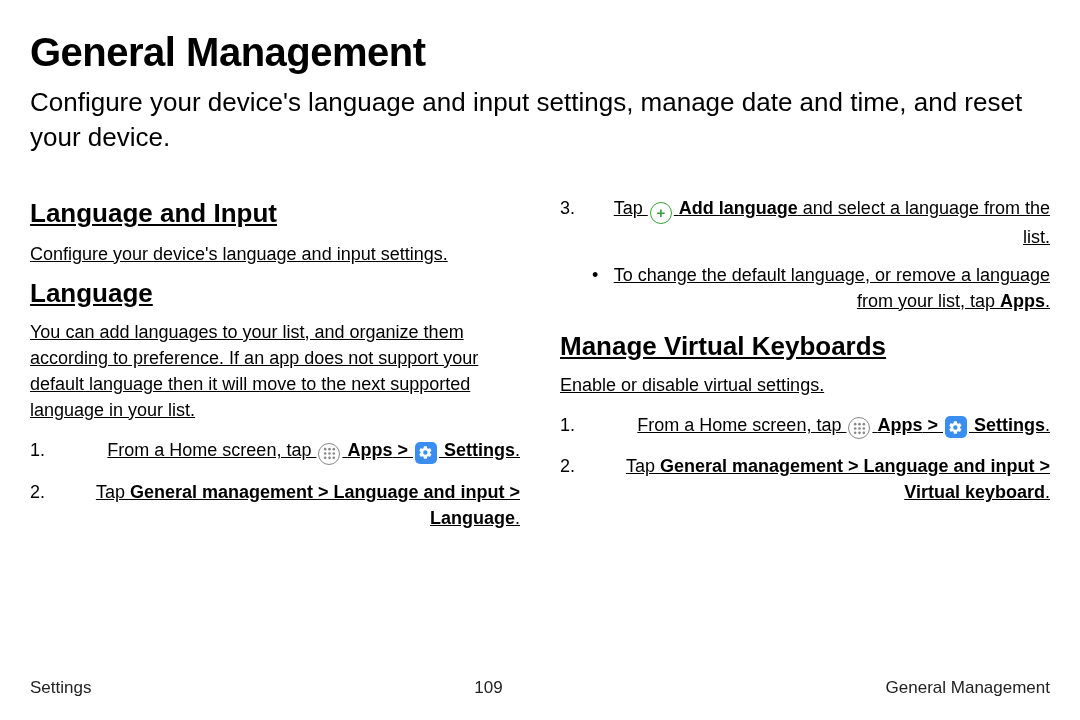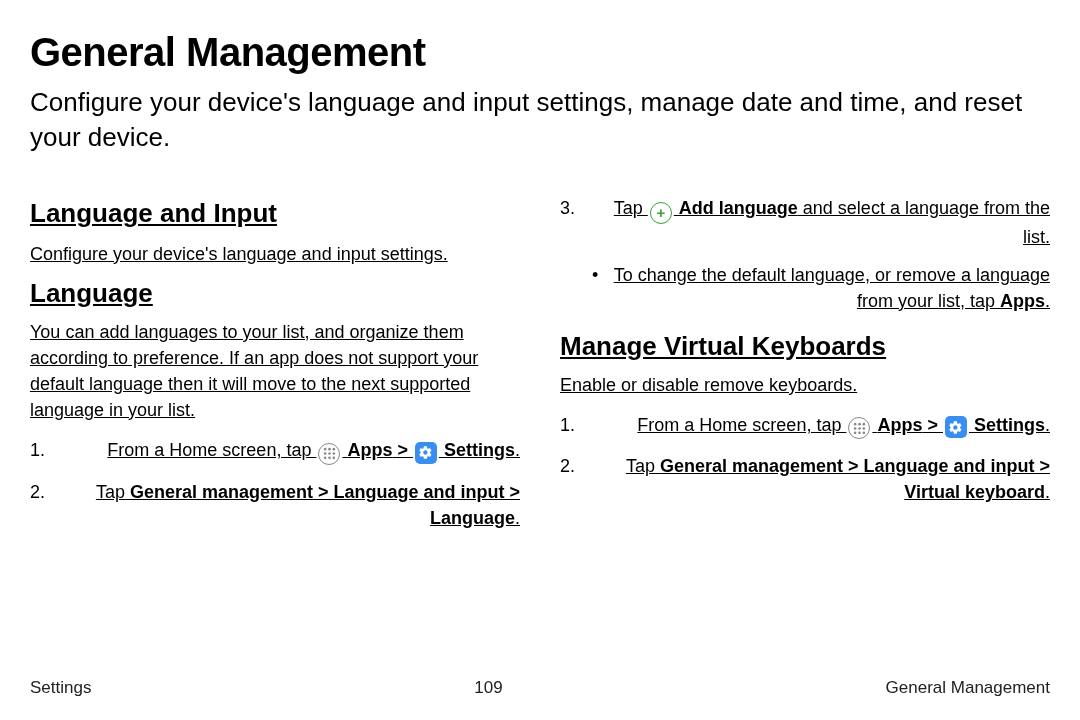--- a/index.html
+++ b/index.html
@@ -178,21 +178,21 @@
         <span class="bold">Add language</span><span> and select a language from the list.</span>
         <ul class="bullet">
           <li>
             <span>To change the default language, or remove a language from your list, tap </span><span class="bold">Apps</span><span>.</span>
           </li>
         </ul>
       </li>
     </ol>
 
     <h3 class="sub-heading" style="">Manage Virtual Keyboards</h3>
-    <p class="body-text">Enable or disable remove keyboards.</p>
+    <p class="body-text">Enable or disable virtual settings.</p>
 
     <ol>
       <li>
         <span>From a Home screen, tap </span><span class="icon icon-apps">
             <svg viewBox="0 0 12 12">
               <g fill="#888">
                 <circle cx="2" cy="2" r="1.2"></circle>
                 <circle cx="6" cy="2" r="1.2"></circle>
                 <circle cx="10" cy="2" r="1.2"></circle>
                 <circle cx="2" cy="6" r="1.2"></circle>

